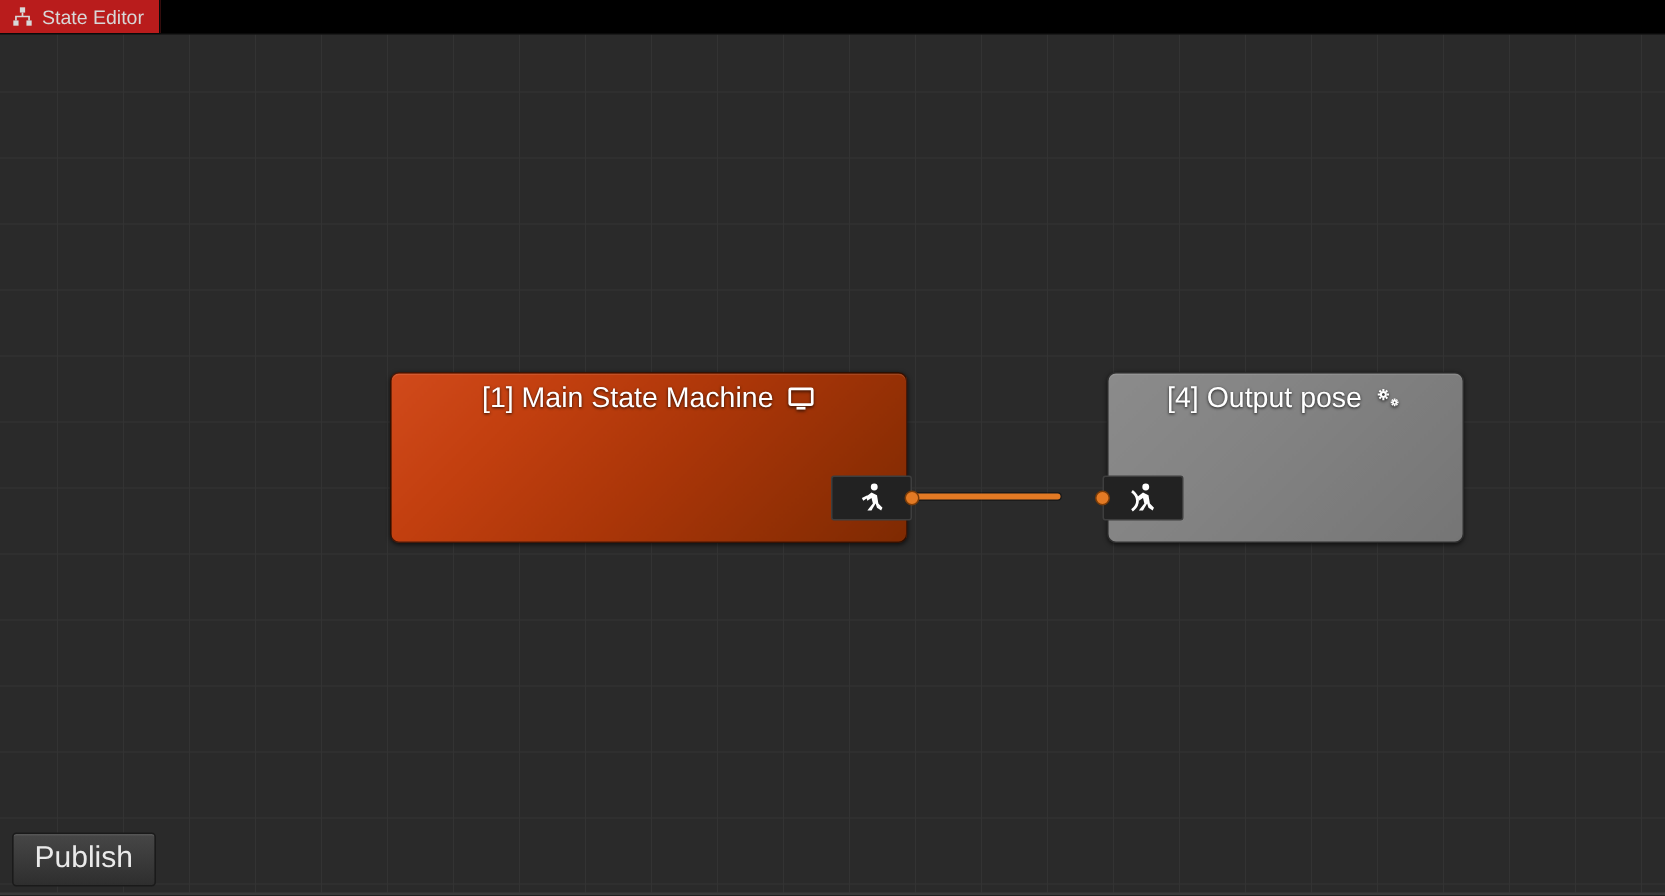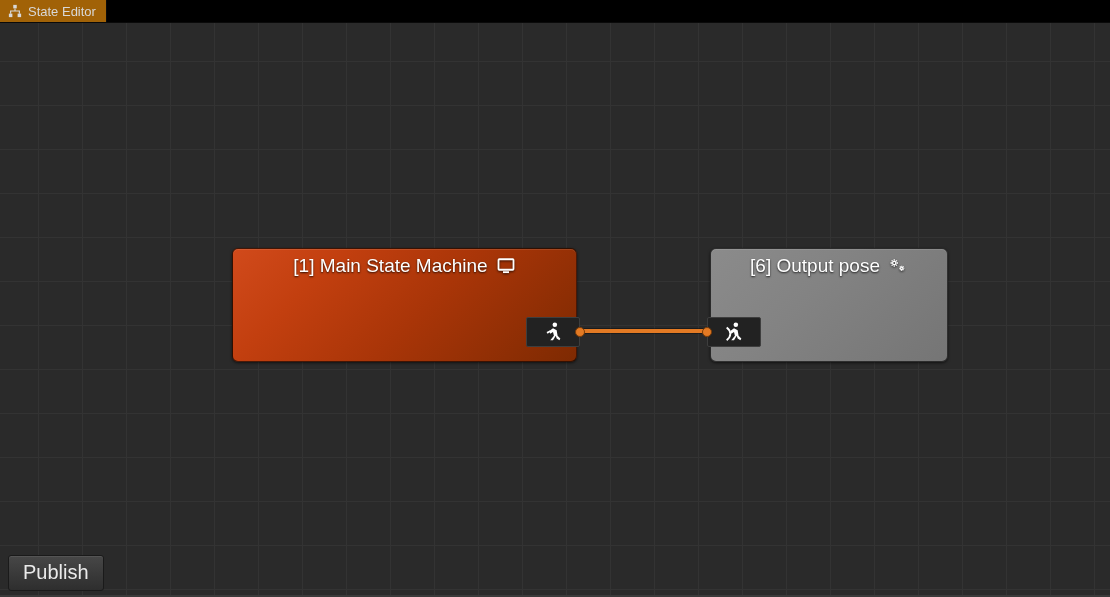--- a/index.html
+++ b/index.html
@@ -3,21 +3,21 @@
 <meta charset="utf-8">
 <style>
   * { margin: 0; padding: 0; box-sizing: border-box; }
   html, body { width: 1110px; height: 597px; overflow: hidden; font-family: Arial, sans-serif; }
   body { background: #000; position: relative; }
 
   
   .topbar { height: 22px; background: #000; display: flex; align-items: stretch; }
   .tab {
     display: flex; align-items: center; gap: 6px;
-    background: #a16207; padding: 2px 10px 2px 8px;
+    background: #b91c1c; padding: 2px 10px 2px 8px;
     color: #d8d8d8; font-size: 13px;
     border-right: 1px solid #0a0a0a;
   }
   .tab svg { width: 14px; height: 14px; fill: #d8d8d8; }
 
   
   .canvas {
     position: absolute; left: 0; right: 0; top: 22px; bottom: 0;
     background-color: #2a2a2a;
     background-image:
@@ -28,20 +28,21 @@
     border-top: 1px solid #0a0a0a;
     border-bottom: 2px solid #3a3a3a;
   }
 
   
   .node {
     position: absolute;
     border-radius: 6px;
     box-shadow: 0 1px 3px rgba(0,0,0,0.6), inset 0 1px 0 rgba(255,255,255,0.10);
     border: 1px solid rgba(0,0,0,0.65);
+    margin-left: 28px;
   }
   .node-header {
     display: flex; align-items: center; justify-content: center; gap: 8px;
     padding: 6px 14px 18px 14px;
     color: #fff; font-size: 19px; font-weight: 500;
     text-shadow: 0 1px 2px rgba(0,0,0,0.8);
   }
   .node-header svg { width: 20px; height: 18px; fill: #fff; filter: drop-shadow(0 1px 1px rgba(0,0,0,0.7)); }
 
   .node1 {
@@ -119,21 +120,21 @@
         <circle cx="14" cy="4" r="2.5"></circle>
         <path d="M12 8 l-4 3 l1 3 l3 -2 l1 4 l-4 5 h3 l3 -5 l1 3 l3 2 l1 -2 l-3 -3 l-1 -6 z"></path>
         <path d="M9 10 l-4 2 l1 2 l3 -2 z"></path>
       </svg>
       <div class="pin"></div>
     </div>
   </div>
 
   <div class="node node2">
     <div class="node-header">
-      <span>[6] Output pose</span>
+      <span>[4] Output pose</span>
       <svg viewBox="0 0 24 24">
         <g transform="translate(7,8)">
           <circle r="2.2" fill="none" stroke="#fff" stroke-width="1.8"></circle>
           <g stroke="#fff" stroke-width="1.8">
             <line x1="0" y1="-5" x2="0" y2="-3"></line>
               <line x1="0" y1="5" x2="0" y2="3"></line>
             <line x1="-5" y1="0" x2="-3" y2="0"></line>
               <line x1="5" y1="0" x2="3" y2="0"></line>
             <line x1="-3.5" y1="-3.5" x2="-2.2" y2="-2.2"></line>
               <line x1="3.5" y1="3.5" x2="2.2" y2="2.2"></line>

